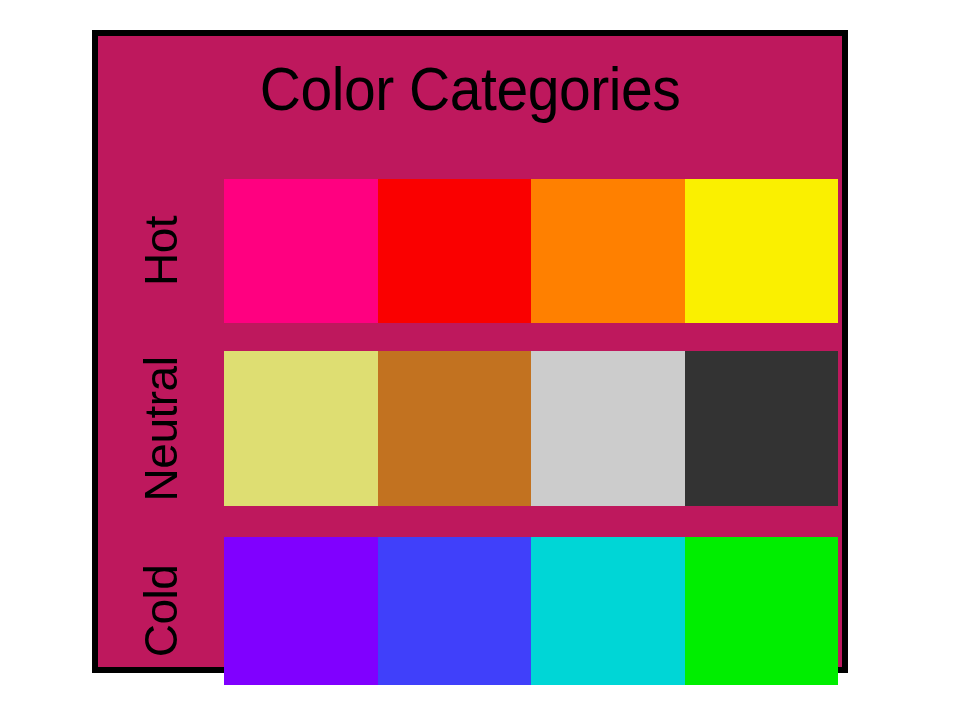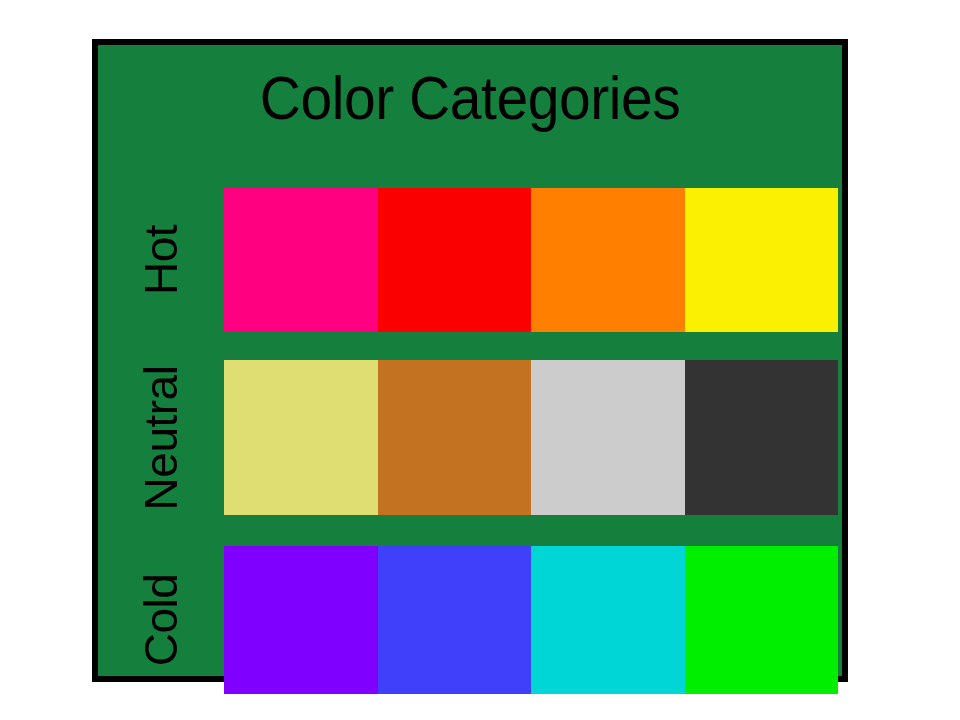--- a/index.html
+++ b/index.html
@@ -18,25 +18,25 @@
     position: relative;
     width: 960px;
     height: 720px;
     background: #ffffff;
   }
 
   
   #frame {
     position: absolute;
     left: 92px;
-    top: 39px;
+    top: 30px;
     width: 756px;
     height: 643px;
     border: 6px solid #f9a8d4;
-    background: #15803d;
+    background: #be185d;
     box-sizing: border-box;
   }
 
   
   #chart-title {
     position: absolute;
     left: 0;
     top: 22px;
     width: 100%;
     text-align: center;

